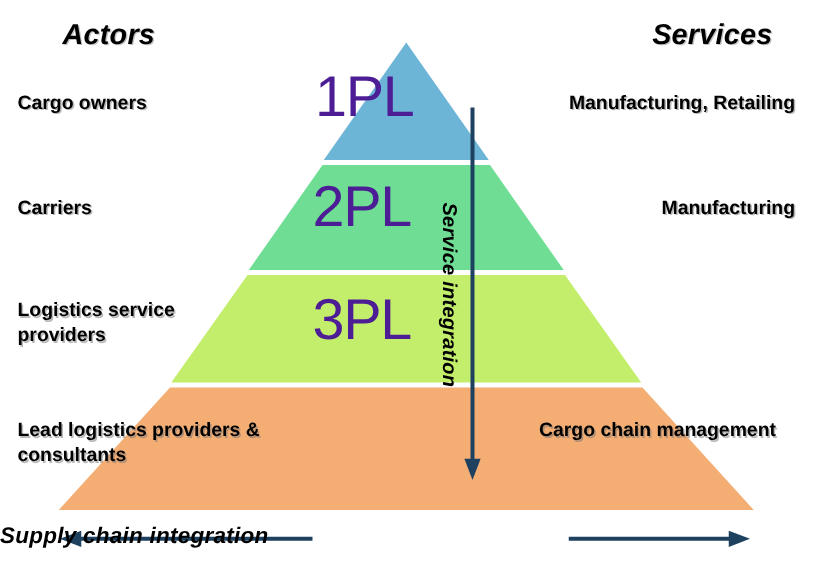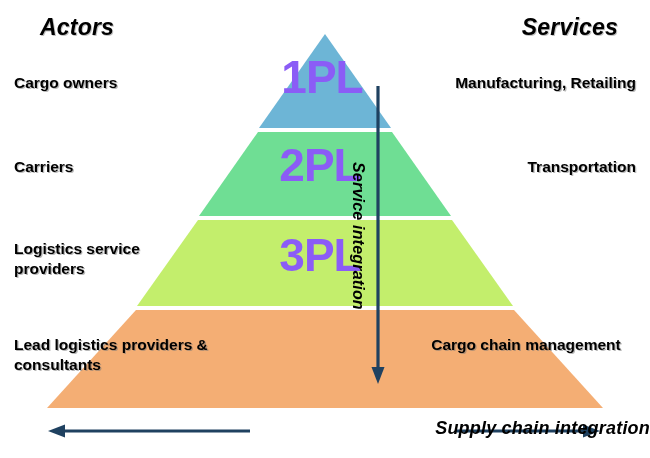--- a/index.html
+++ b/index.html
@@ -25,20 +25,21 @@
 
   
   .col-heading {
     position: absolute;
     font-size: 23px;
     font-weight: bold;
     font-style: italic;
     letter-spacing: 0.2px;
     white-space: nowrap;
     text-shadow: 1px 1px 0 rgba(120,120,120,0.45);
+    margin-left: 10px;
   }
   #heading-actors   { left: 40px;  top: 14px; }
   #heading-services { right: 32px; top: 14px; }
 
   
   .side-label {
     position: absolute;
     font-size: 15.5px;
     font-weight: bold;
     line-height: 1.32;
@@ -63,26 +64,26 @@
     left: 0; top: 0;
     width: 650px;
     height: 458px;
     pointer-events: none;
   }
 
   
   .tier-text {
     position: absolute;
     font-size: 46px;
-    font-weight: 700;
+    font-weight: 400;
     line-height: 1;
     letter-spacing: -1px;
-    text-align: center;
+    text-align: left;
     white-space: nowrap;
-    color: #8b5cf6;
+    color: #4c1d95;
   }
   #tier-text-1 { left: 252px; top: 54px;  width: 140px; }
   #tier-text-2 { left: 250px; top: 142px; width: 140px; }
   #tier-text-3 { left: 250px; top: 232px; width: 140px; }
   #tier-text-4 { left: 250px; top: 328px; width: 140px; }
 
   
   #vertical-arrow-label {
     position: absolute;
     left: 367px;
@@ -95,21 +96,21 @@
     transform: rotate(90deg);
     letter-spacing: 0.2px;
   }
 
   
   #bottom-arrow-label {
     position: absolute;
     left: 0;
     top: 418px;
     width: 650px;
-    text-align: right;
+    text-align: left;
     font-size: 18px;
     font-weight: bold;
     font-style: italic;
     letter-spacing: 0.2px;
   }
 </style>
 </head>
 <body>
 
 <div id="diagram">
@@ -143,20 +144,20 @@
   <div class="tier-text" id="tier-text-1">1PL</div>
   <div class="tier-text" id="tier-text-2">2PL</div>
   <div class="tier-text" id="tier-text-3">3PL</div>
 
   <div class="side-label left" id="label-actor-1">Cargo owners</div>
   <div class="side-label left" id="label-actor-2">Carriers</div>
   <div class="side-label left" id="label-actor-4">Lead logistics providers &amp; consultants</div>
   <div class="side-label left" id="label-actor-3">Logistics service providers</div>
 
   <div class="side-label right" id="label-service-1">Manufacturing, Retailing</div>
-  <div class="side-label right" id="label-service-2">Transportation</div>
+  <div class="side-label right" id="label-service-2">Manufacturing</div>
   <div class="side-label right" id="label-service-4">Cargo chain management</div>
 
   <div id="vertical-arrow-label">Service integration</div>
 
   <div id="bottom-arrow-label">Supply chain integration</div>
 
 </div>
 
 </body></html>

